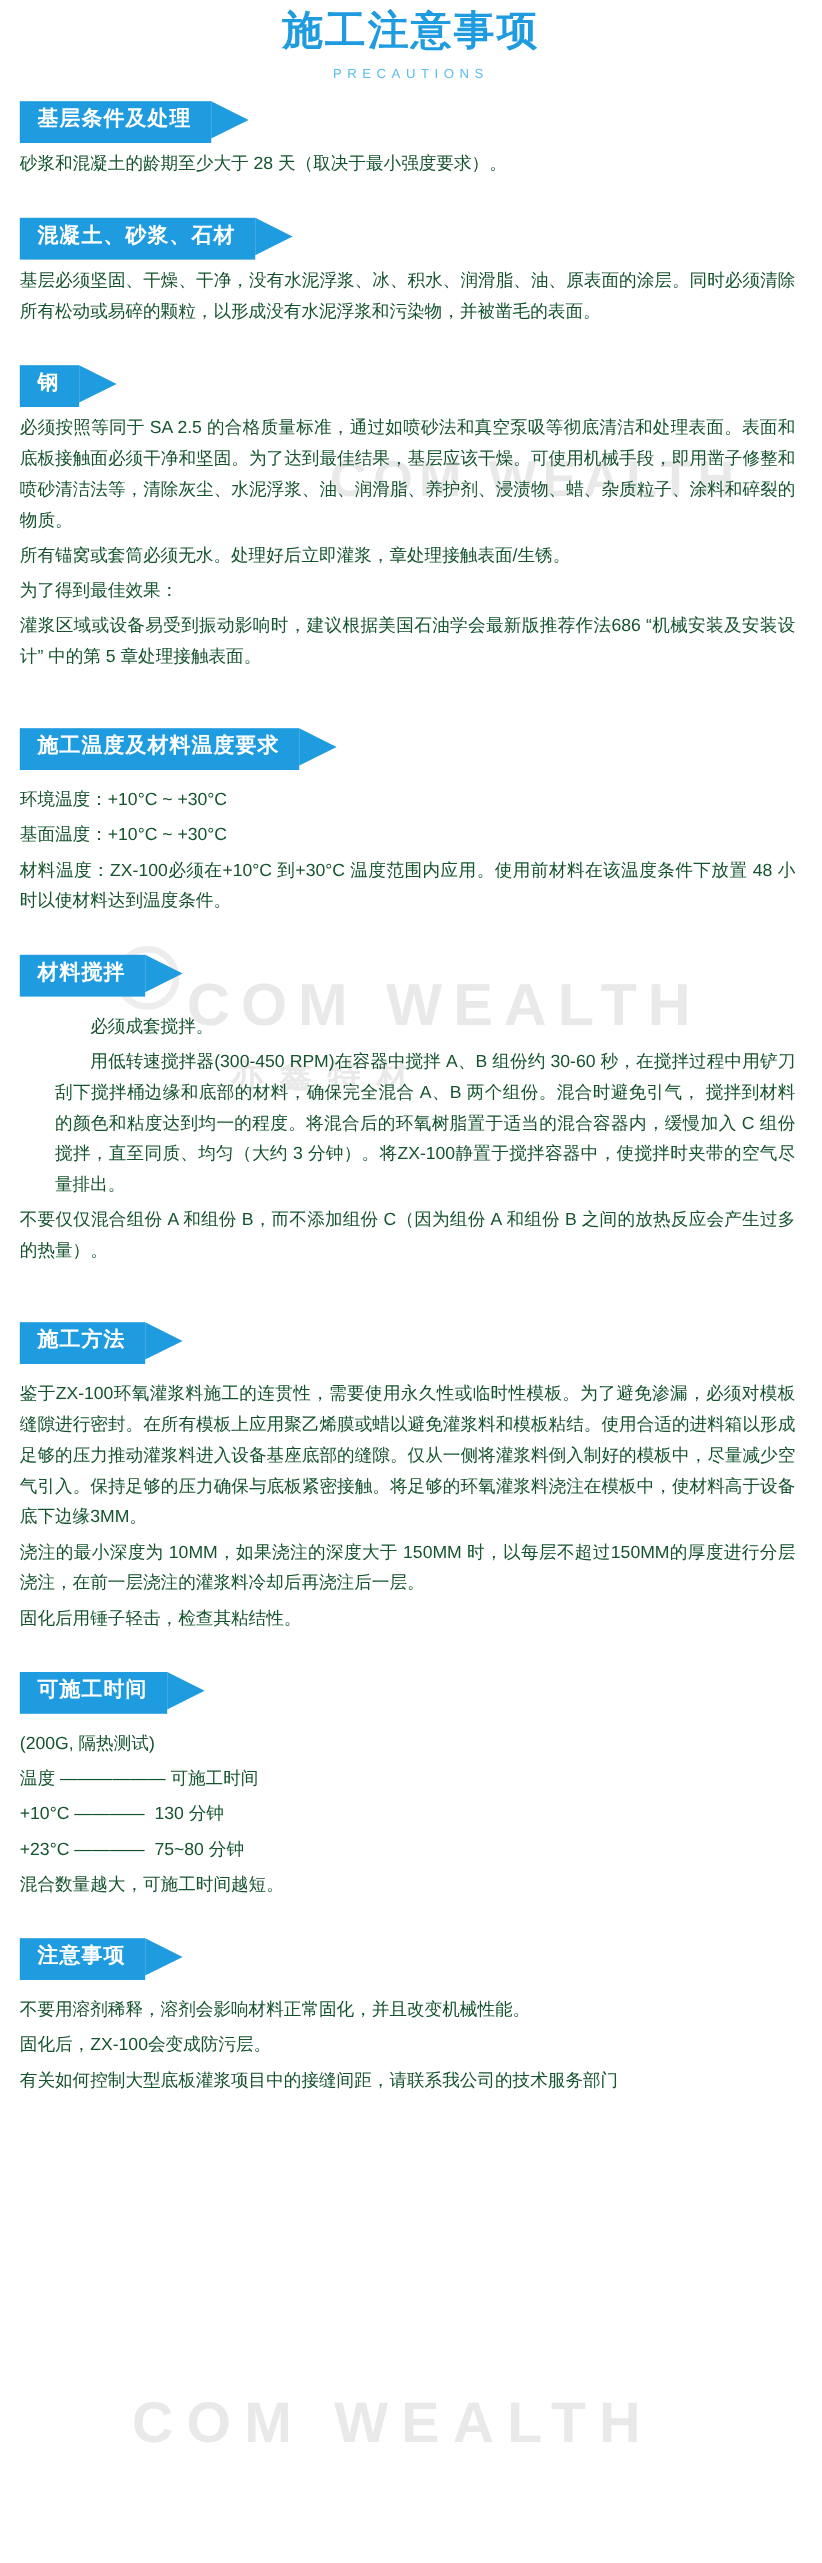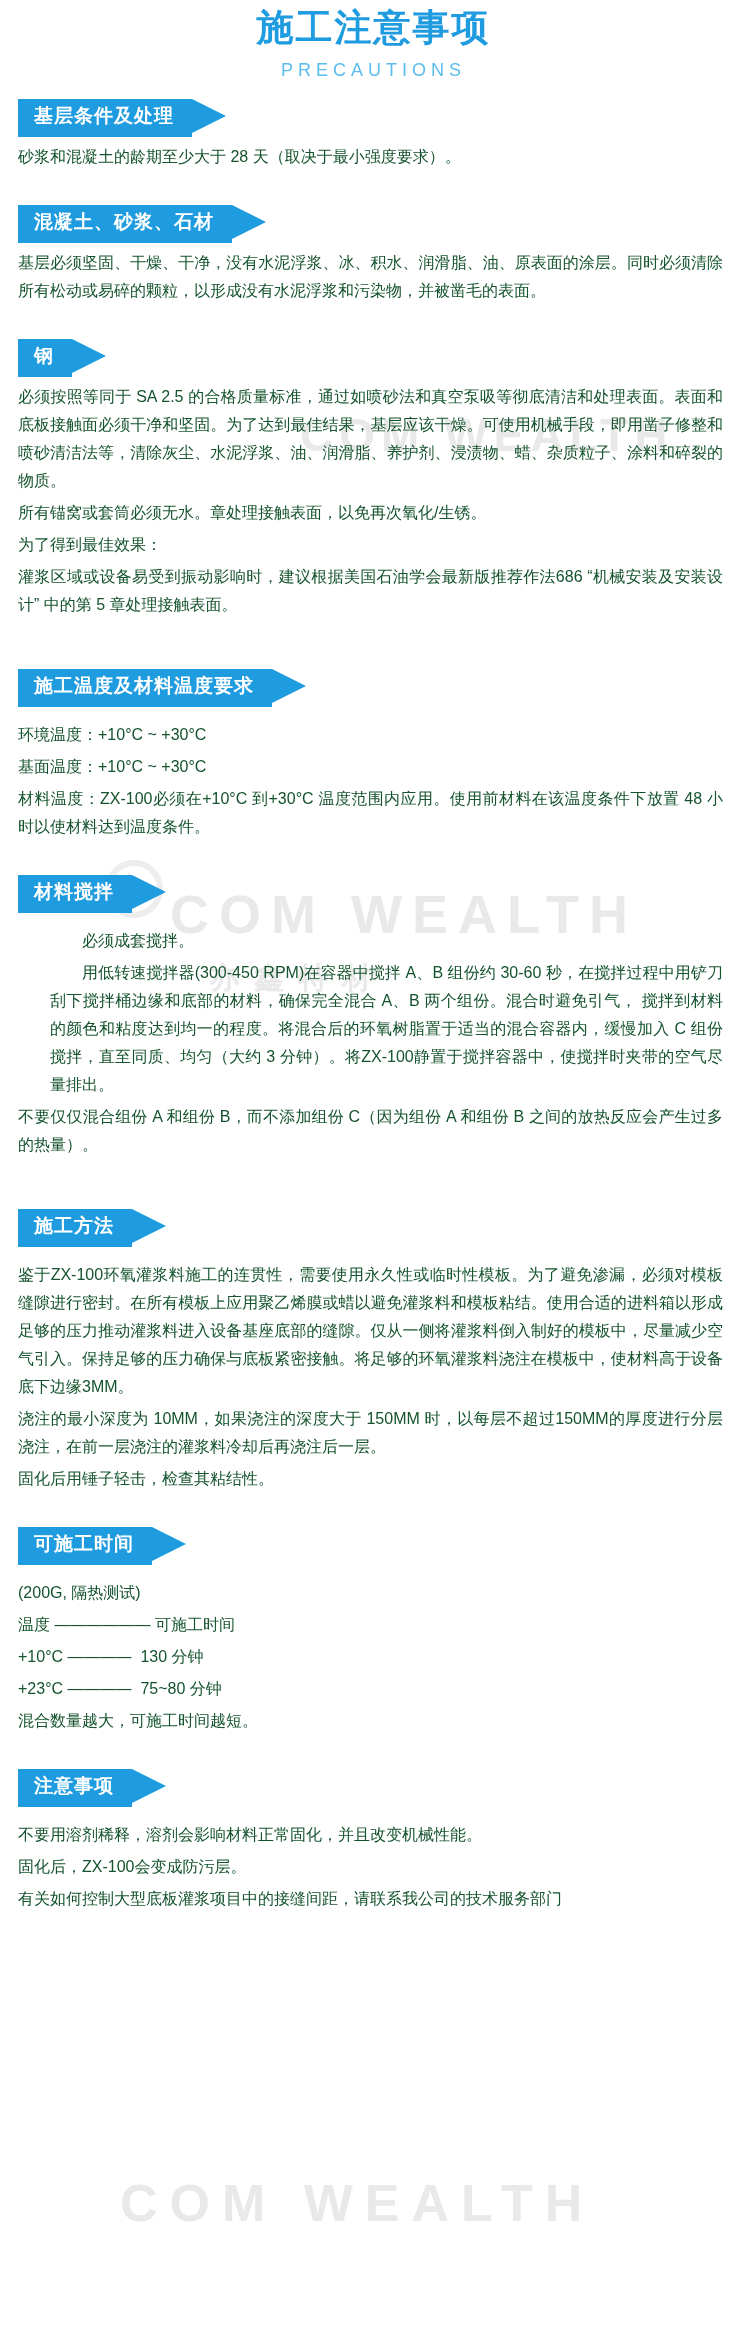--- a/index.html
+++ b/index.html
@@ -52,21 +52,21 @@
     z-index: 2;
   }
   .header-title {
     font-size: 37px;
     font-weight: bold;
     color: #1f9be0;
     letter-spacing: 2px;
     line-height: 1.3;
   }
   .header-sub {
-    font-size: 18px;
+    font-size: 12px;
     color: #5bbdec;
     letter-spacing: 5px;
     margin-top: 8px;
     font-weight: normal;
   }
 
   
   .banner-wrap {
     position: relative;
     margin: 0 0 0 18px;
@@ -155,21 +155,21 @@
   </div>
 
   <div class="gap-l"></div>
 
   <div class="banner-wrap">
     <div class="banner">钢</div>
   </div>
   <div class="gap-s"></div>
   <div class="block">
     <p class="t">必须按照等同于 SA 2.5 的合格质量标准，通过如喷砂法和真空泵吸等彻底清洁和处理表面。表面和底板接触面必须干净和坚固。为了达到最佳结果，基层应该干燥。可使用机械手段，即用凿子修整和喷砂清洁法等，清除灰尘、水泥浮浆、油、润滑脂、养护剂、浸渍物、蜡、杂质粒子、涂料和碎裂的物质。</p>
-    <p class="t">所有锚窝或套筒必须无水。章处理接触表面，以免再次氧化/生锈。</p>
+    <p class="t">所有锚窝或套筒必须无水。处理好后立即灌浆，章处理接触表面/生锈。</p>
     <p class="t">为了得到最佳效果：</p>
     <p class="t">灌浆区域或设备易受到振动影响时，建议根据美国石油学会最新版推荐作法686 “机械安装及安装设计” 中的第 5 章处理接触表面。</p>
   </div>
 
   <div class="gap-xl"></div>
 
   <div class="banner-wrap">
     <div class="banner">施工温度及材料温度要求</div>
   </div>
   <div class="gap-m"></div>

